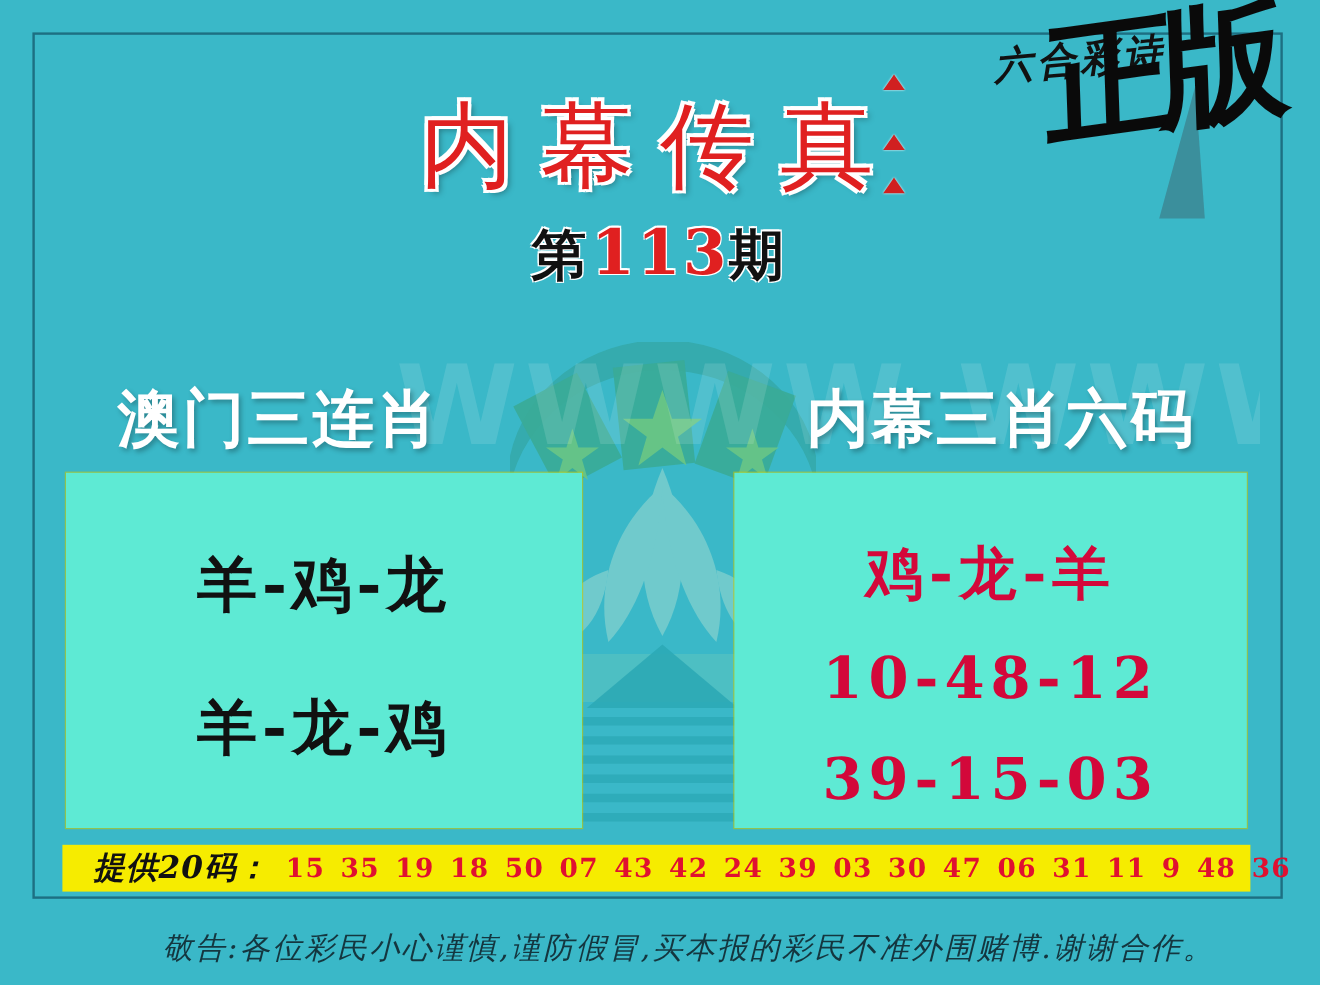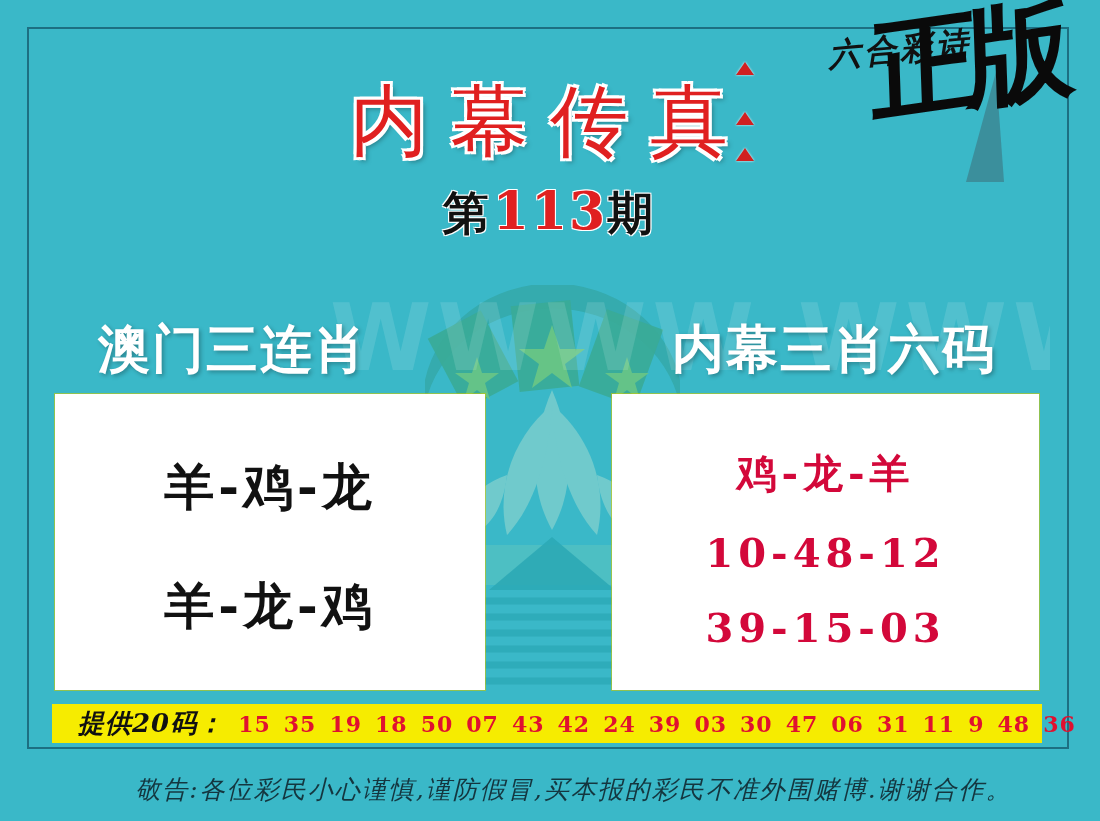--- a/index.html
+++ b/index.html
@@ -114,42 +114,42 @@
     text-shadow:2px 2px 4px rgba(0,0,0,.28);
     font-family:"DejaVu Sans","Liberation Sans",sans-serif;
     white-space:nowrap;
   }
   .col-head.left{left:98px;}
   .col-head.right{left:672px;}
   
   .panel{
     position:absolute;
     top:394px;height:296px;
-    background:#ffffff;
+    background:#5eead4;
     box-shadow:0 0 0 1px rgba(200,200,0,.6);
   }
   .panel.left{left:55px;width:430px;}
   .panel.right{left:612px;width:427px;}
   .panel .line{
     width:100%;
     text-align:center;
     font-family:"DejaVu Serif","Liberation Serif",serif;
     font-weight:bold;
     white-space:nowrap;
   }
   .panel.left .line{
     color:#111;
     font-size:50px;
     letter-spacing:4px;
   }
   .panel.left .l1{margin-top:60px;}
   .panel.left .l2{margin-top:52px;}
   .panel.right .line{
     color:#d3083a;
-    font-size:40px;
+    font-size:48px;
     letter-spacing:5px;
   }
   .panel.right .l1{margin-top:52px;}
   .panel.right .l2{margin-top:28px;}
   .panel.right .l3{margin-top:28px;}
   
   .strip{
     position:absolute;
     left:52px;top:704px;
     width:990px;height:39px;

